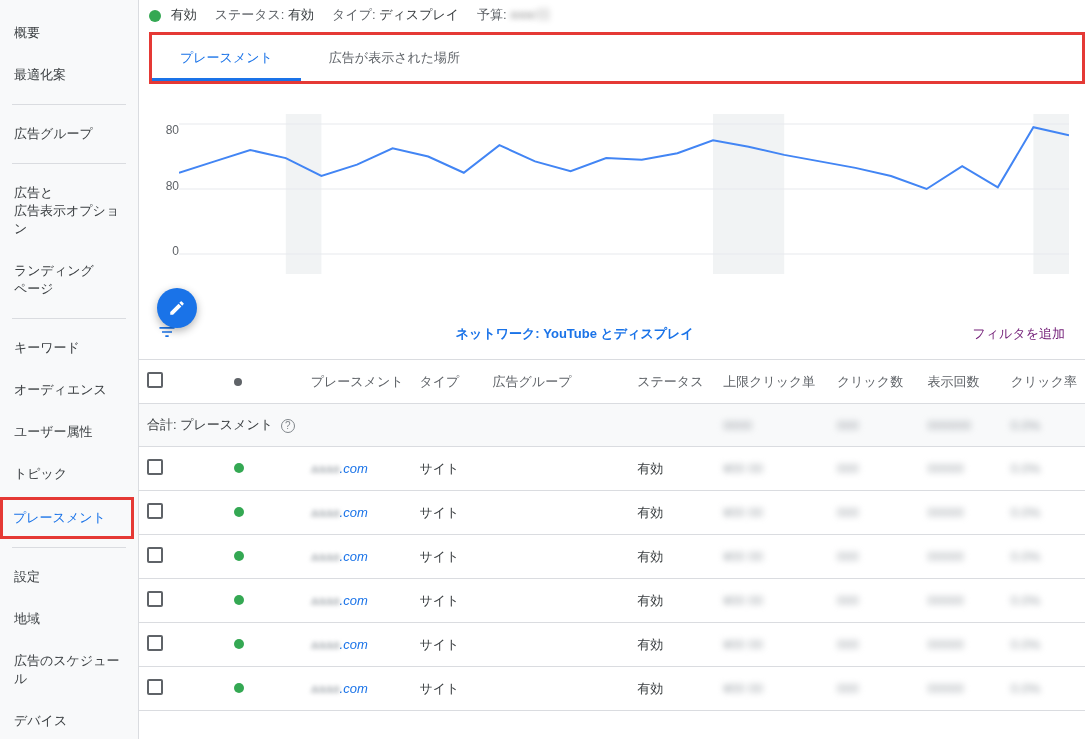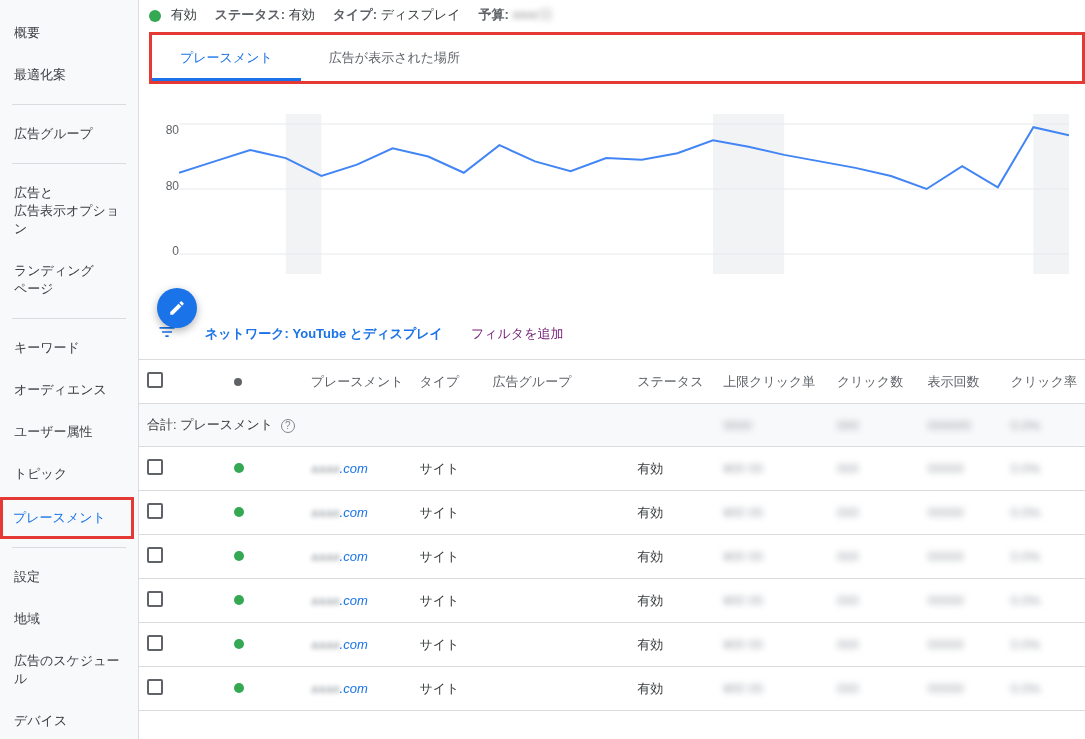--- a/index.html
+++ b/index.html
@@ -6,31 +6,31 @@
     body { font-family: Arial, "Hiragino Sans", sans-serif; background: #fff; width: 1085px; height: 739px; overflow: hidden; font-size: 13px; color: #3c4043; }
     .layout { display: flex; height: 100%; }
     .sidebar { width: 139px; background: #f8f9fa; border-right: 1px solid #dadce0; padding-top: 12px; position: relative; }
     .sidebar-item { padding: 12px 14px; font-size: 13px; color: #3c4043; cursor: pointer; }
     .sidebar-divider { border-top: 1px solid #dadce0; margin: 8px 12px; }
     .sidebar-selected { color: #1a73e8; border: 3px solid #e53935; margin: 2px 4px 2px 0; padding: 9px 10px; }
     .main { flex: 1; display: flex; flex-direction: column; position: relative; }
     .topbar { display: flex; align-items: center; gap: 18px; padding: 6px 14px 2px 10px; font-size: 13px; }
     .status-dot { display: inline-block; width: 12px; height: 12px; border-radius: 50%; background: #34a853; margin-right: 6px; vertical-align: middle; }
     .kv { color: #3c4043; }
-    .kv .lbl { color: #5f6368; font-weight: bold; }
+    .kv .lbl { color: #5f6368; }
     .blurred { color: transparent; text-shadow: 0 0 6px rgba(0,0,0,0.4); user-select: none; }
     .tabrow { border: 3px solid #e53935; display: inline-flex; margin: 6px 0 0 10px; }
     .tab { padding: 14px 28px; color: #5f6368; cursor: pointer; }
     .tab.active { color: #1a73e8; border-bottom: 3px solid #1a73e8; padding-bottom: 11px; }
     .chart-wrap { padding: 30px 16px 6px 40px; position: relative; height: 220px; }
     .ytick { position: absolute; right: calc(100% - 40px); text-align: right; color: #5f6368; font-size: 12px; }
     svg.chart { width: 100%; height: 160px; }
     .chart-band { fill: #f1f3f4; }
     .fab { position: absolute; left: 18px; top: 288px; width: 40px; height: 40px; border-radius: 50%; background: #1a73e8; display: flex; align-items: center; justify-content: center; box-shadow: 0 3px 8px rgba(0,0,0,0.3); cursor: pointer; }
-    .filter-row { display: flex; align-items: center; gap: 28px; padding: 18px 14px 14px 18px; }
+    .filter-row { display: flex; align-items: center; gap: 28px; padding: 18px 20px 14px 18px; justify-content: space-between; }
     .filter-icon svg { width: 20px; height: 20px; fill: #1a73e8; }
     .filter-link { color: #1a73e8; font-weight: bold; }
     .filter-hint { color: #701a75; }
     .table { width: 100%; border-collapse: collapse; border-top: 1px solid #dadce0; }
     .table th, .table td { padding: 12px 8px; border-bottom: 1px solid #dadce0; text-align: left; font-weight: normal; font-size: 13px; white-space: nowrap; overflow: hidden; }
     .table th { color: #5f6368; }
     .num-right { text-align: right; }
     .help-circle { display: inline-flex; width: 14px; height: 14px; border: 1px solid #80868b; border-radius: 50%; font-size: 10px; align-items: center; justify-content: center; color: #80868b; margin-left: 4px; }
     .cb { width: 16px; height: 16px; border: 2px solid #5f6368; border-radius: 2px; display: inline-block; cursor: pointer; }
     .hdr-dot { width: 8px; height: 8px; background: #5f6368; border-radius: 50%; display: inline-block; }

